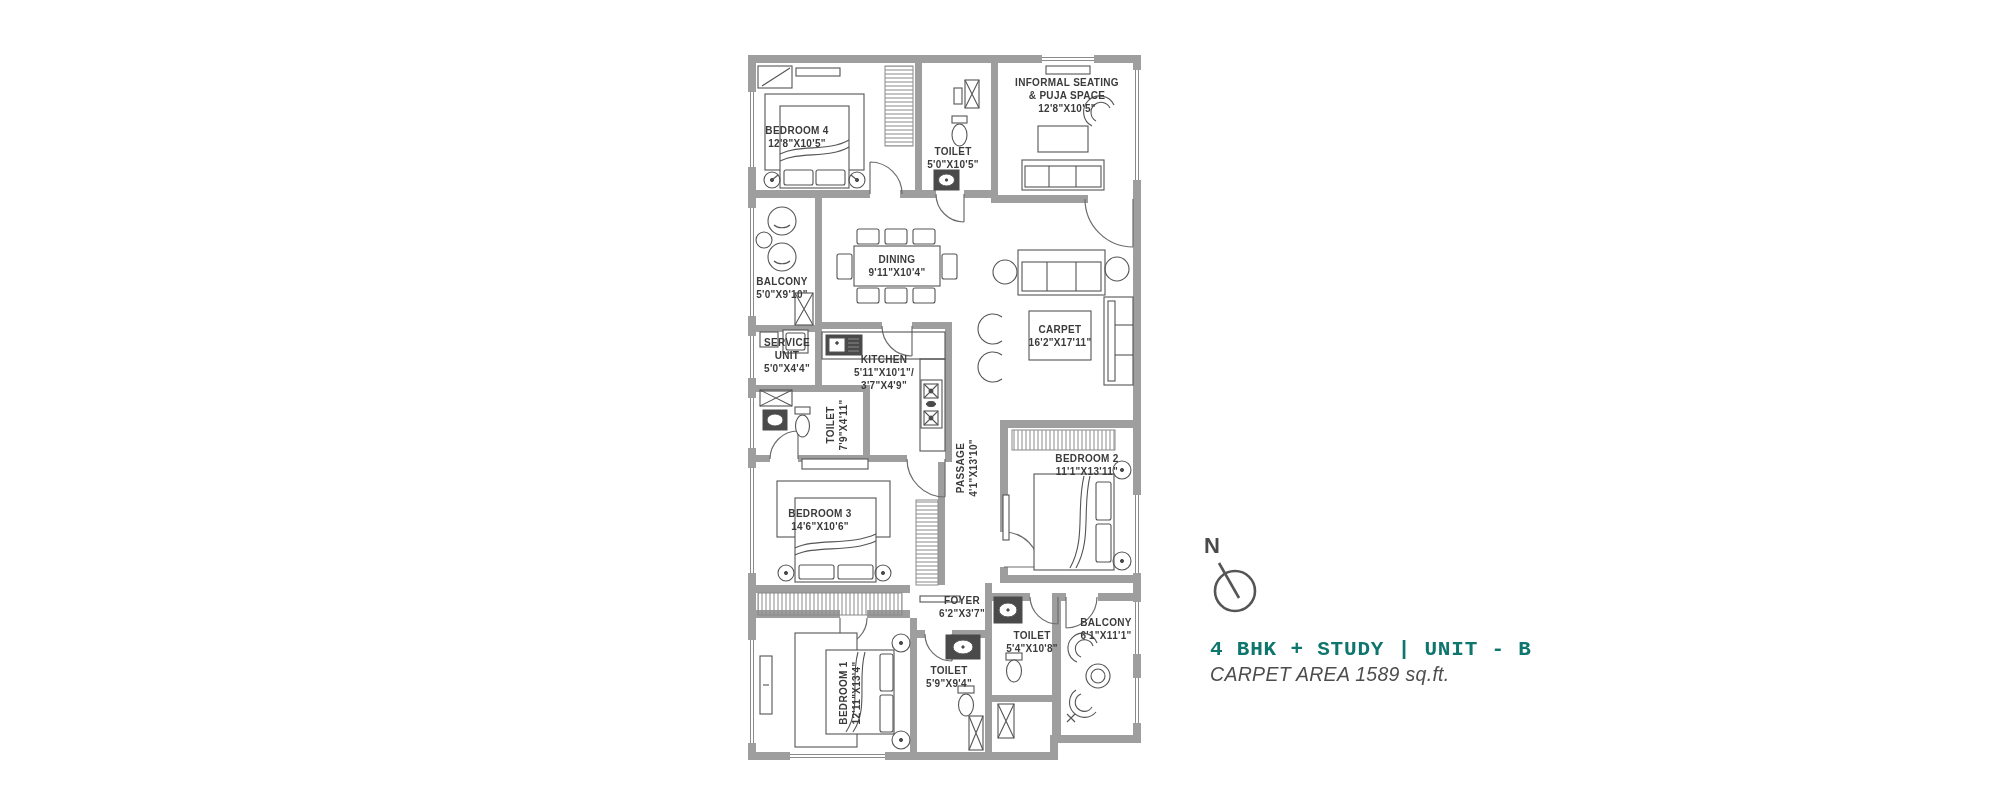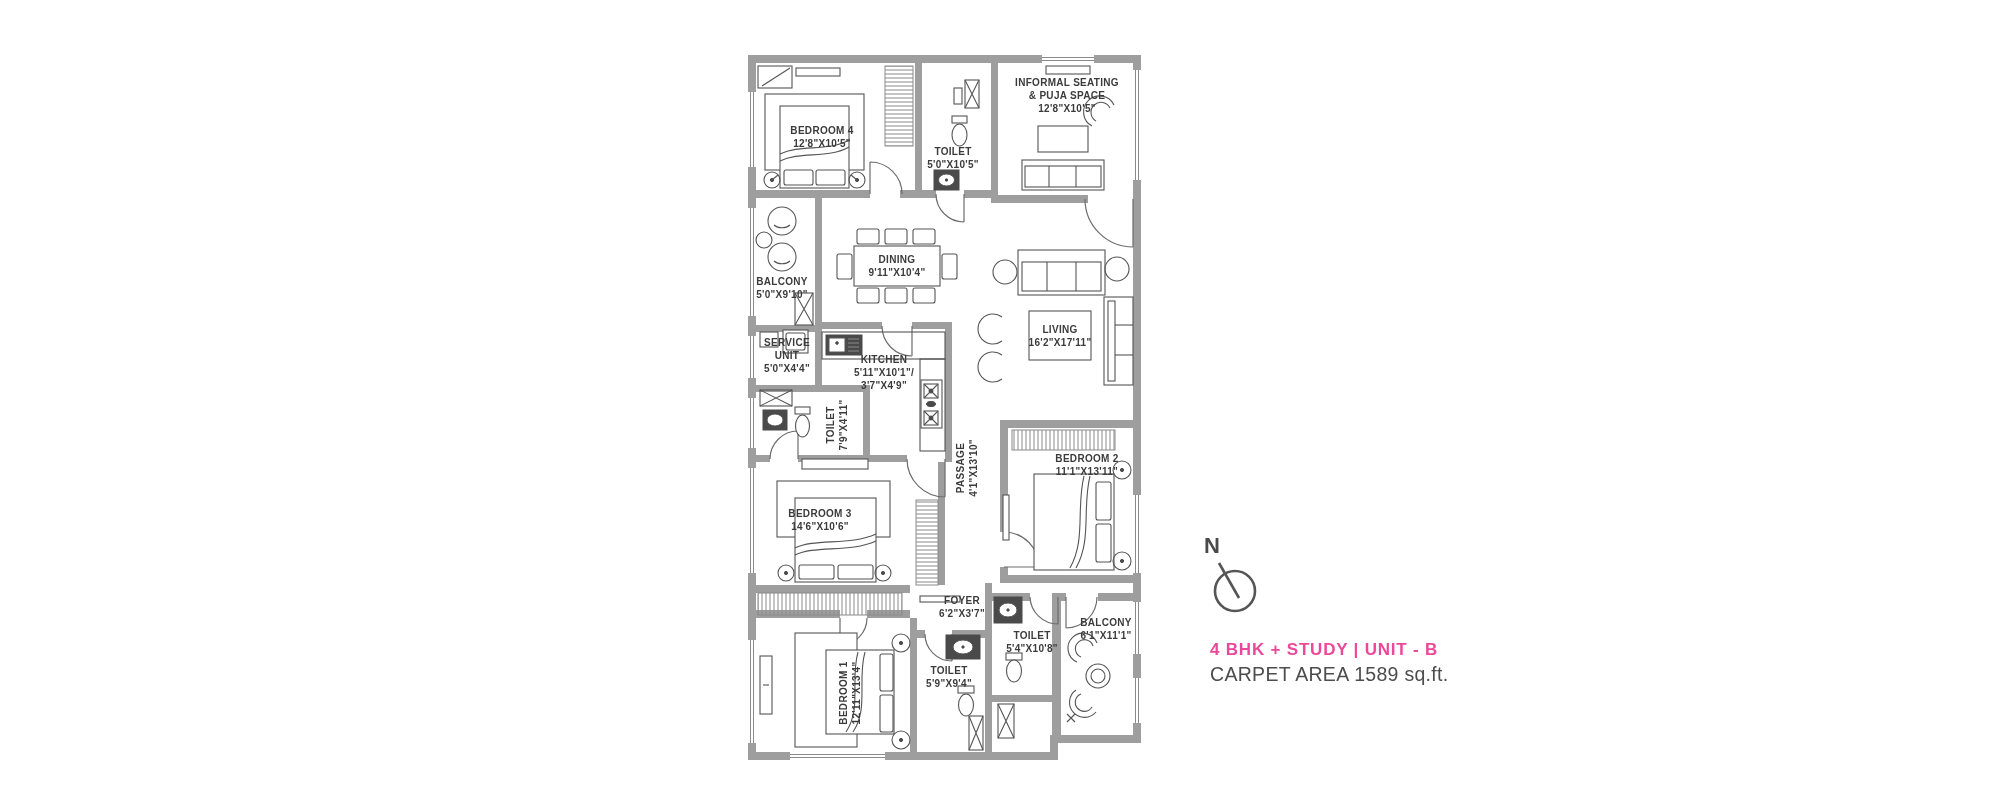--- a/index.html
+++ b/index.html
@@ -14,22 +14,22 @@
   .rlabel.vert{transform:translate(-50%,-50%) rotate(-90deg);}
   .w{fill:#9e9e9e;}
   .furn{stroke:#555;stroke-width:1.1;fill:#fff;}
   .furnl{stroke:#555;stroke-width:1.1;fill:none;}
   .dark{fill:#4a4a4a;stroke:#4a4a4a;}
   .door{stroke:#6d6d6d;stroke-width:1.2;fill:none;}
   .winline{stroke:#8a8a8a;stroke-width:1;}
   .compass{position:absolute;left:1202px;top:533px;width:70px;height:90px;}
   .compass .n{position:absolute;left:2px;top:0;font-size:22px;font-weight:bold;color:#4a4a4a;}
   .legend{position:absolute;left:1210px;top:637px;}
-  .legend .t1{font-size:17px;font-weight:bold;color:#ec4899;letter-spacing:.8px;line-height:25px;}
-  .legend .t2{font-size:19.5px;font-weight:normal;color:#4d4d4d;letter-spacing:.3px;line-height:25px;}
+  .legend .t1{font-size:21px;font-weight:bold;color:#0f766e;letter-spacing:.8px;line-height:25px;font-family:Liberation Mono, monospace;}
+  .legend .t2{font-size:19.5px;font-weight:normal;color:#4d4d4d;letter-spacing:.3px;line-height:25px;font-style:italic;}
 </style>
 </head>
 <body>
 
 <div class="canvas">
 
   <div class="plan">
     <svg width="410" height="730" viewBox="0 0 410 730">
       <defs>
         <pattern id="hatchV" width="4" height="10" patternUnits="userSpaceOnUse">
@@ -360,21 +360,21 @@
       </g>
 
       <g>
         <rect class="furnl" x="225" y="40" width="14" height="28"></rect>
         <path class="furnl" d="M225,40 L239,68 M239,40 L225,68"></path>
         <rect class="furnl" x="55" y="253" width="18" height="32"></rect>
         <path class="furnl" d="M55,253 L73,285 M73,253 L55,285"></path>
       </g>
     </svg>
 
-    <div class="rlabel" style="left:82px;top:97px">
+    <div class="rlabel" style="left:57px;top:97px">
       <span>BEDROOM 4</span>
       <span>12'8"X10'5"</span>
     </div>
     <div class="rlabel" style="left:213px;top:118px">
       <span>TOILET</span>
       <span>5'0"X10'5"</span>
     </div>
     <div class="rlabel" style="left:327px;top:55px">
       <span>INFORMAL SEATING</span>
       <span>&amp; PUJA SPACE</span>
@@ -382,21 +382,21 @@
     </div>
     <div class="rlabel" style="left:42px;top:248px">
       <span>BALCONY</span>
       <span>5'0"X9'10"</span>
     </div>
     <div class="rlabel" style="left:157px;top:226px">
       <span>DINING</span>
       <span>9'11"X10'4"</span>
     </div>
     <div class="rlabel" style="left:320px;top:296px">
-      <span>LIVING</span>
+      <span>CARPET</span>
       <span>16'2"X17'11"</span>
     </div>
     <div class="rlabel" style="left:47px;top:315px">
       <span>SERVICE</span>
       <span>UNIT</span>
       <span>5'0"X4'4"</span>
     </div>
     <div class="rlabel" style="left:144px;top:332px">
       <span>KITCHEN</span>
       <span>5'11"X10'1"/</span>

